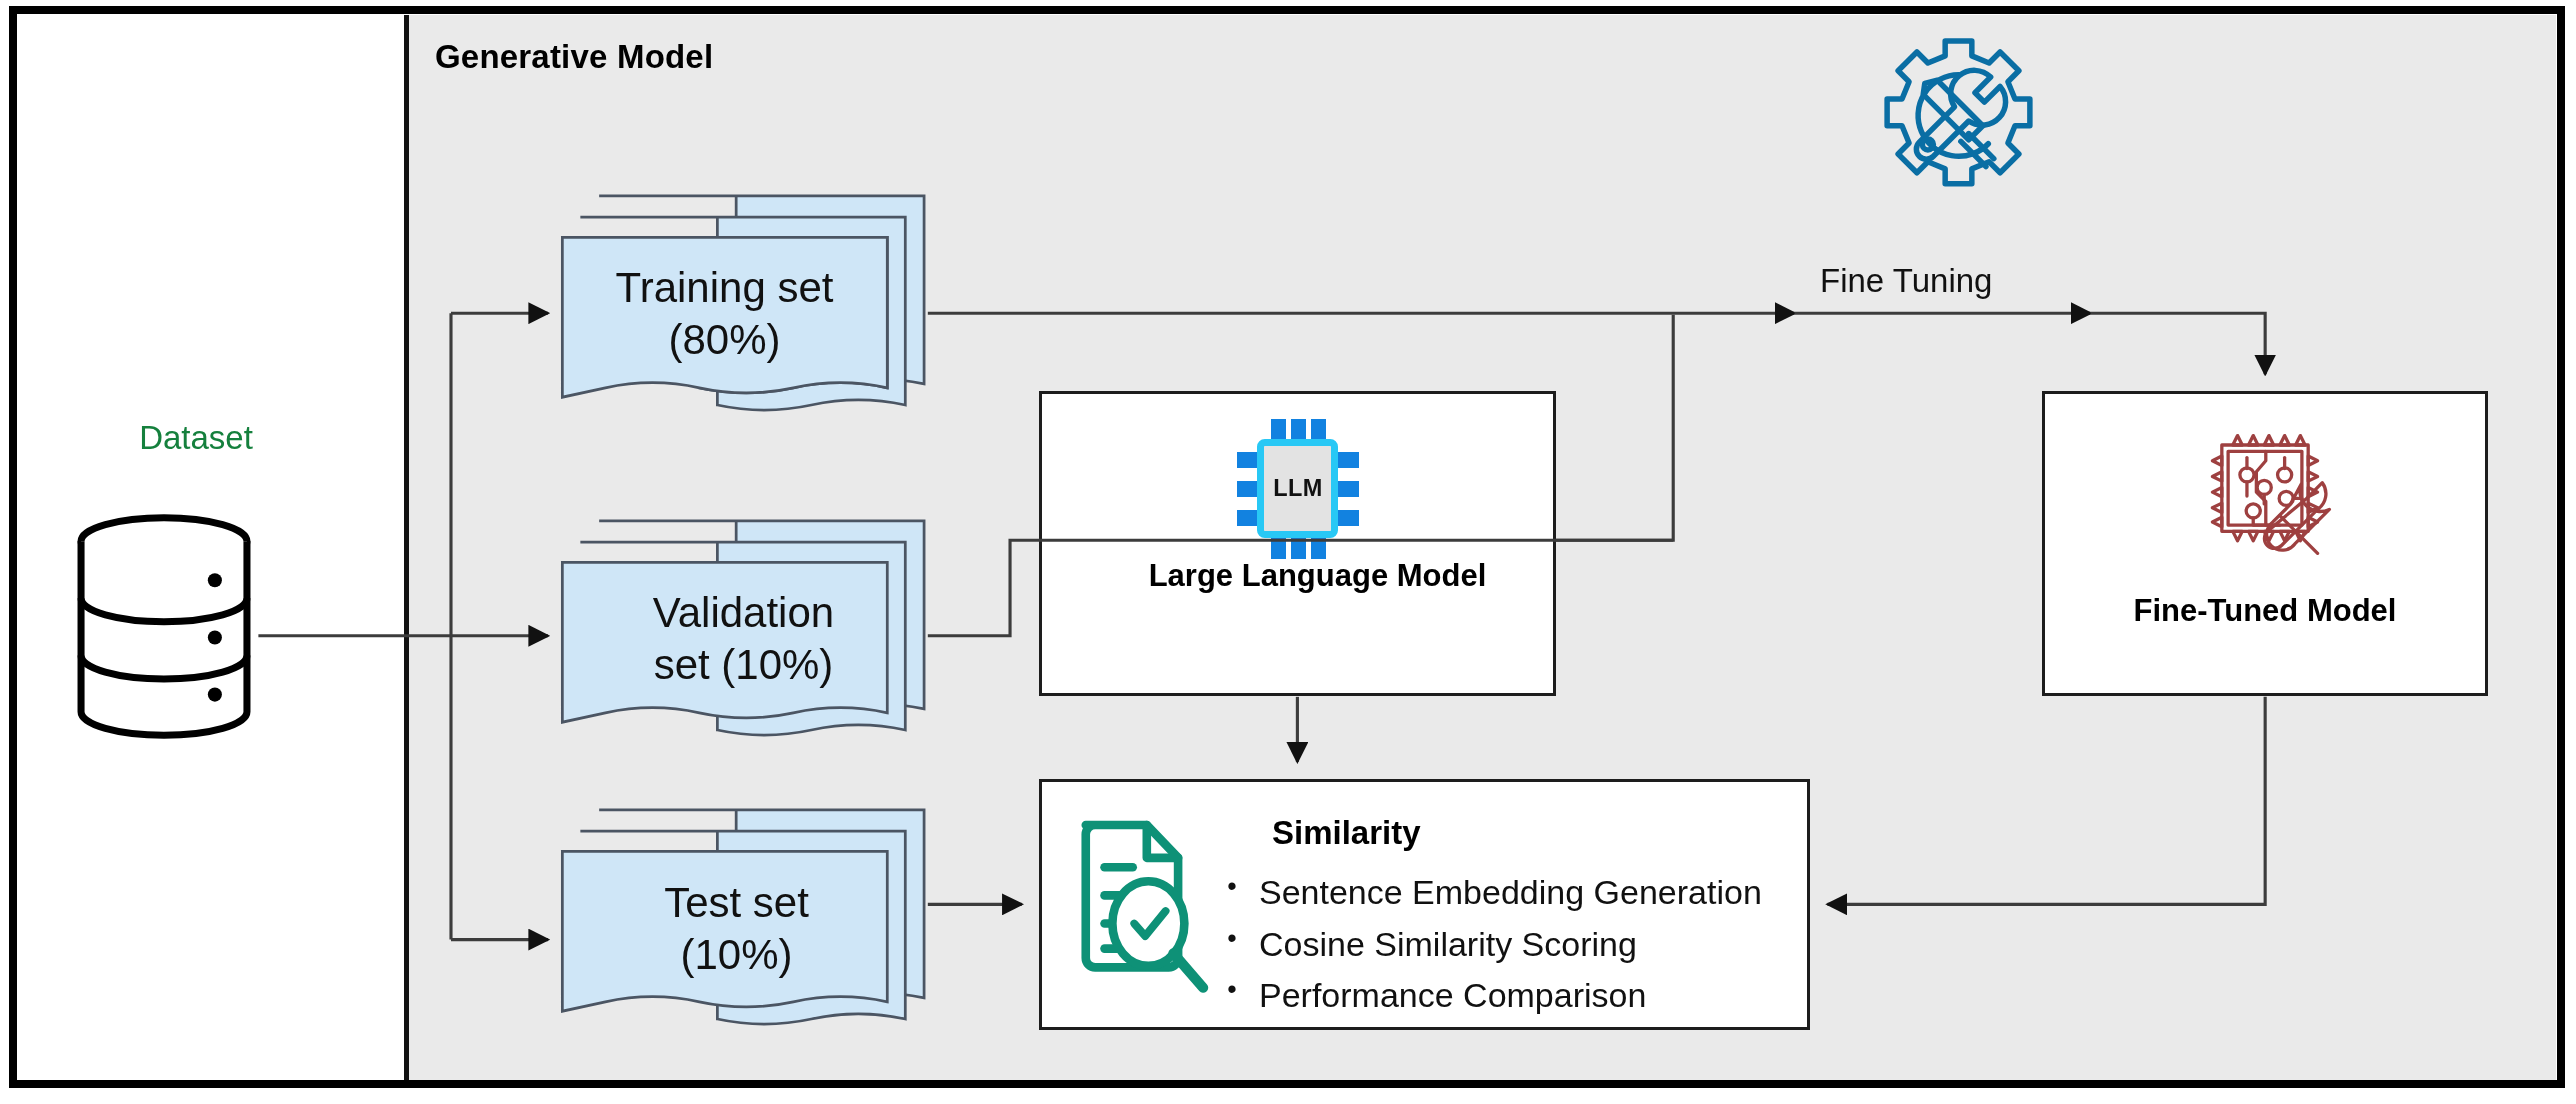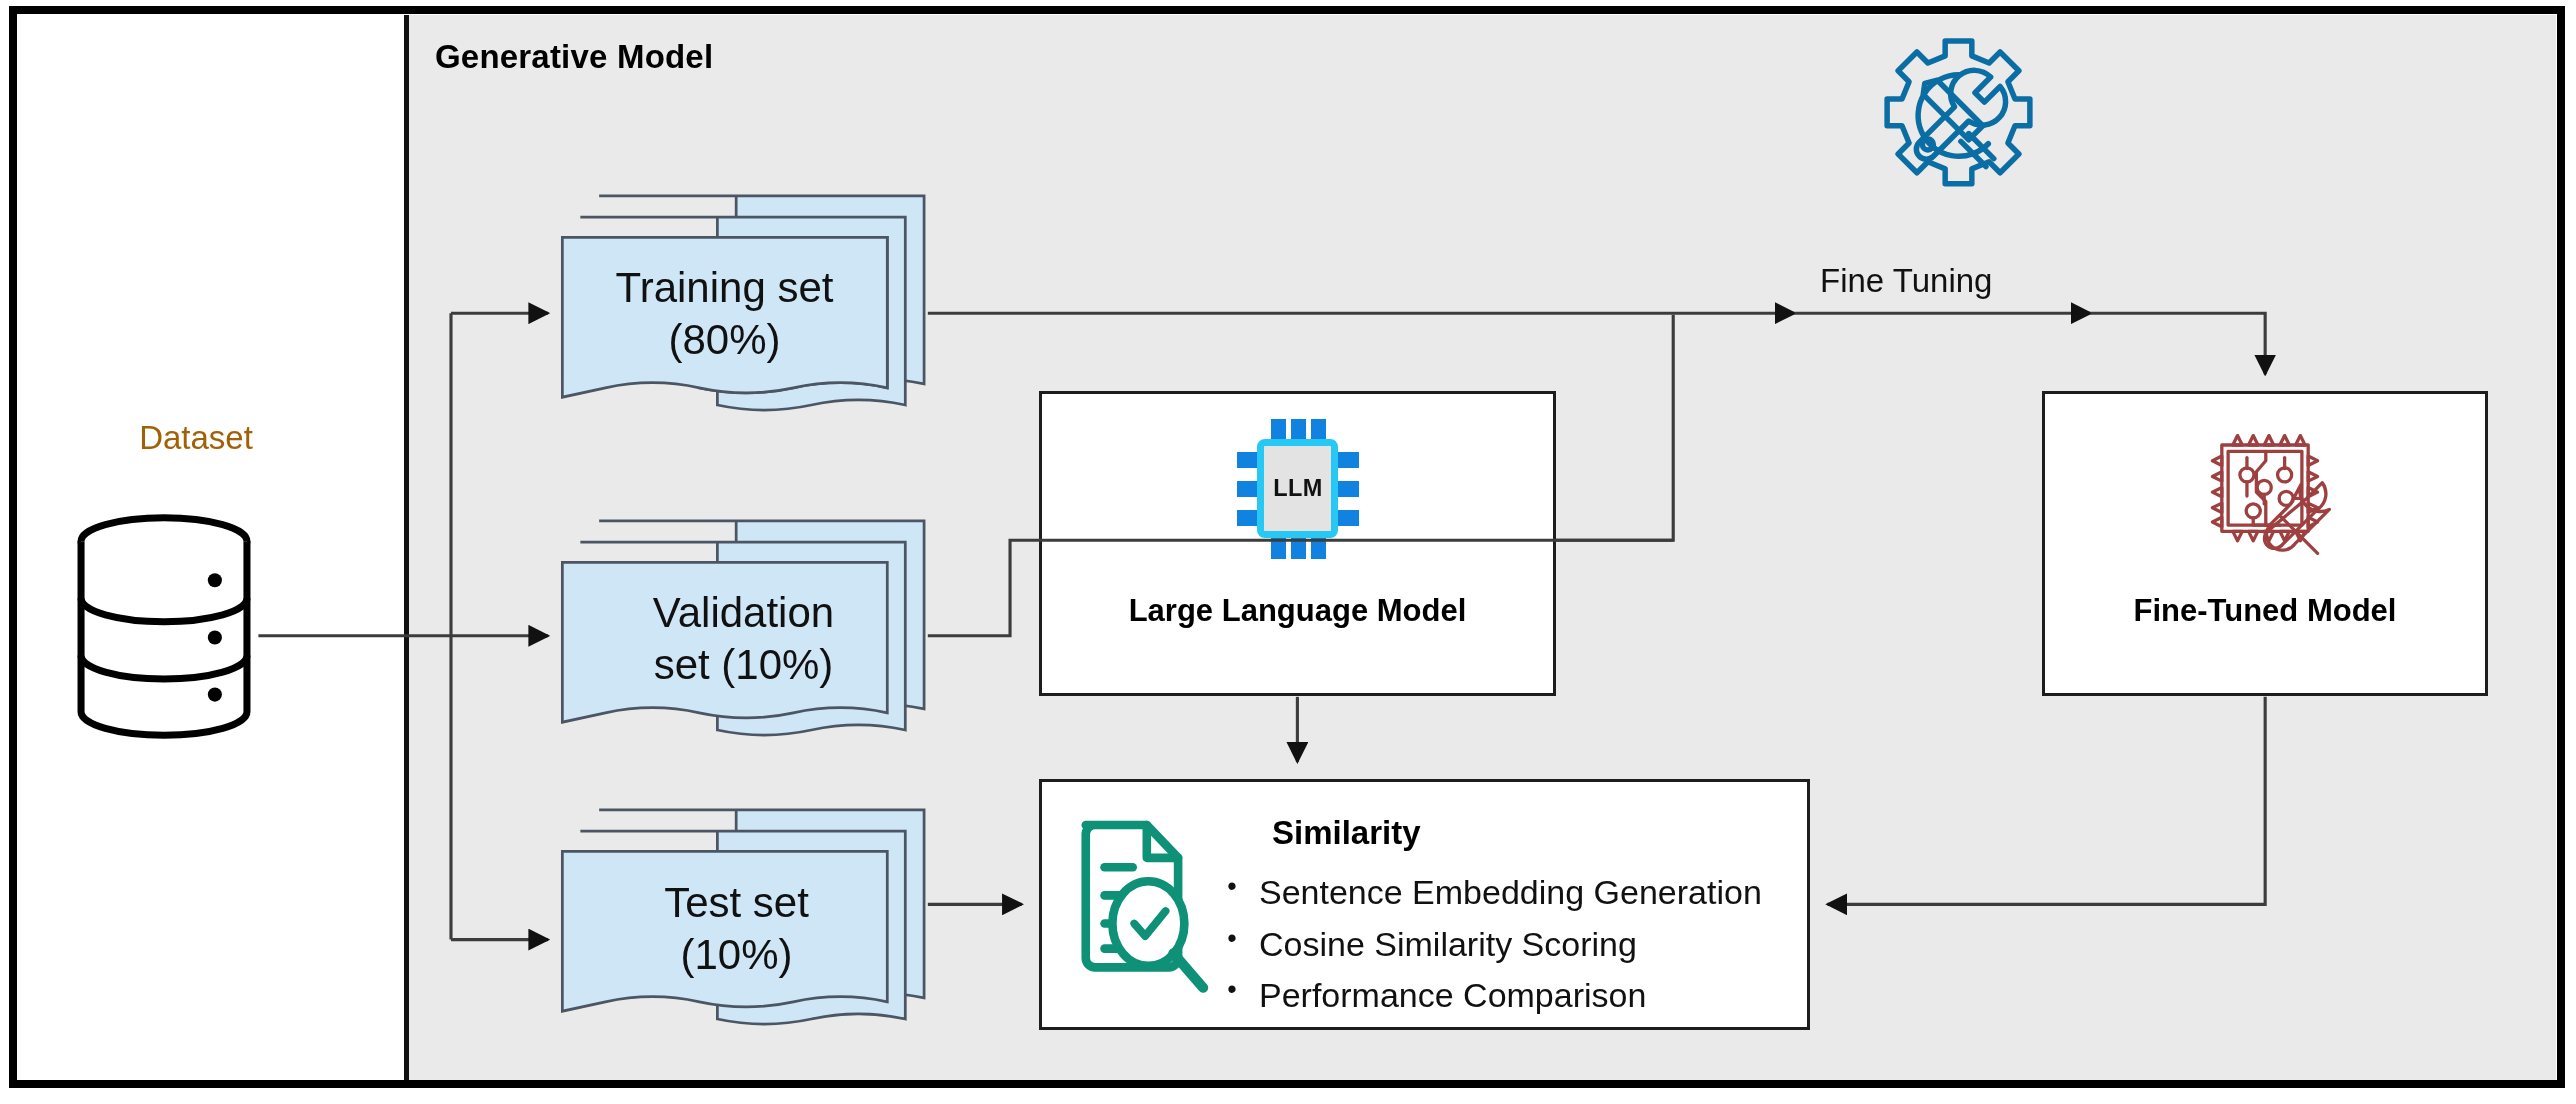--- a/index.html
+++ b/index.html
@@ -11,21 +11,21 @@
      border:8.6px solid #000000;box-sizing:border-box;background:#ffffff;}
 
   
   .gm-panel{position:absolute;left:404px;top:15px;width:2152px;height:1065px;
      background:#eaeaea;border-left:5.5px solid #111;box-sizing:border-box;}
   .gm-title{position:absolute;left:435px;top:38px;font-size:33px;font-weight:bold;color:#000;
      letter-spacing:0.2px;white-space:nowrap;}
 
   
   .ds-label{position:absolute;left:94px;top:419px;width:204px;text-align:center;
-     font-size:33px;color:#a16207;}
+     font-size:33px;color:#15803d;}
   .ds-icon{position:absolute;left:74px;top:513px;width:180px;height:227px;}
 
   
   .wires{position:absolute;left:0;top:0;width:2576px;height:1104px;pointer-events:none;}
 
   
   .docstack{position:absolute;}
   .docstack svg{display:block;overflow:visible;}
   .doc-txt{position:absolute;text-align:center;font-size:42px;color:#111;line-height:1.22;
      display:flex;flex-direction:column;justify-content:center;align-items:center;}
@@ -129,21 +129,21 @@
       <div class="pin" style="left:0;top:33px;width:25px;height:15.7px;"></div>
       <div class="pin" style="left:0;top:62px;width:25px;height:15.7px;"></div>
       <div class="pin" style="left:0;top:91px;width:25px;height:15.7px;"></div>
       <div class="pin" style="left:97px;top:33px;width:25px;height:15.7px;"></div>
       <div class="pin" style="left:97px;top:62px;width:25px;height:15.7px;"></div>
       <div class="pin" style="left:97px;top:91px;width:25px;height:15.7px;"></div>
       <div class="core">
         <span>LLM</span>
       </div>
   </div>
-  <div class="wbox-cap" style="left:1039px;top:593px;width:517px;">Large Language Model</div>
+  <div class="wbox-cap" style="left:1039px;top:558px;width:517px;padding-left:20px;">Large Language Model</div>
 
   <div class="ft-icon" style="left:1873px;top:30px;width:171px;height:171px;">
     <svg viewBox="0 0 218 218" width="171" height="171" fill="none" stroke="#0a6ea4" stroke-width="7" stroke-linejoin="round" stroke-linecap="round">
       <path d="M92 14 h34 v19 l22 9 14 -14 24 24 -14 14 9 22 h19 v34 h-19 l-9 22 14 14 -24 24 -14 -14 -22 9 v19 h-34 v-19 l-22 -9 -14 14 -24 -24 14 -14 -9 -22 h-19 v-34 h19 l9 -22 -14 -14 24 -24 14 14 22 -9 z"></path>
       <path d="M109 57 a52 52 0 1 0 38 88"></path>
       <path d="M150 60 l-20 20 12 12 20 -20 a30 30 0 0 1 -40 44 l-45 45 a12 12 0 0 1 -18 -18 l45 -45 a30 30 0 0 1 46 -38 z"></path>
       <path d="M66 68 l16 -4 58 58 -18 18 -58 -58 z"></path>
       <circle cx="70" cy="146" r="7"></circle>
       <path d="M122 132 l32 32"></path>
       <path d="M112 142 l32 32"></path>

